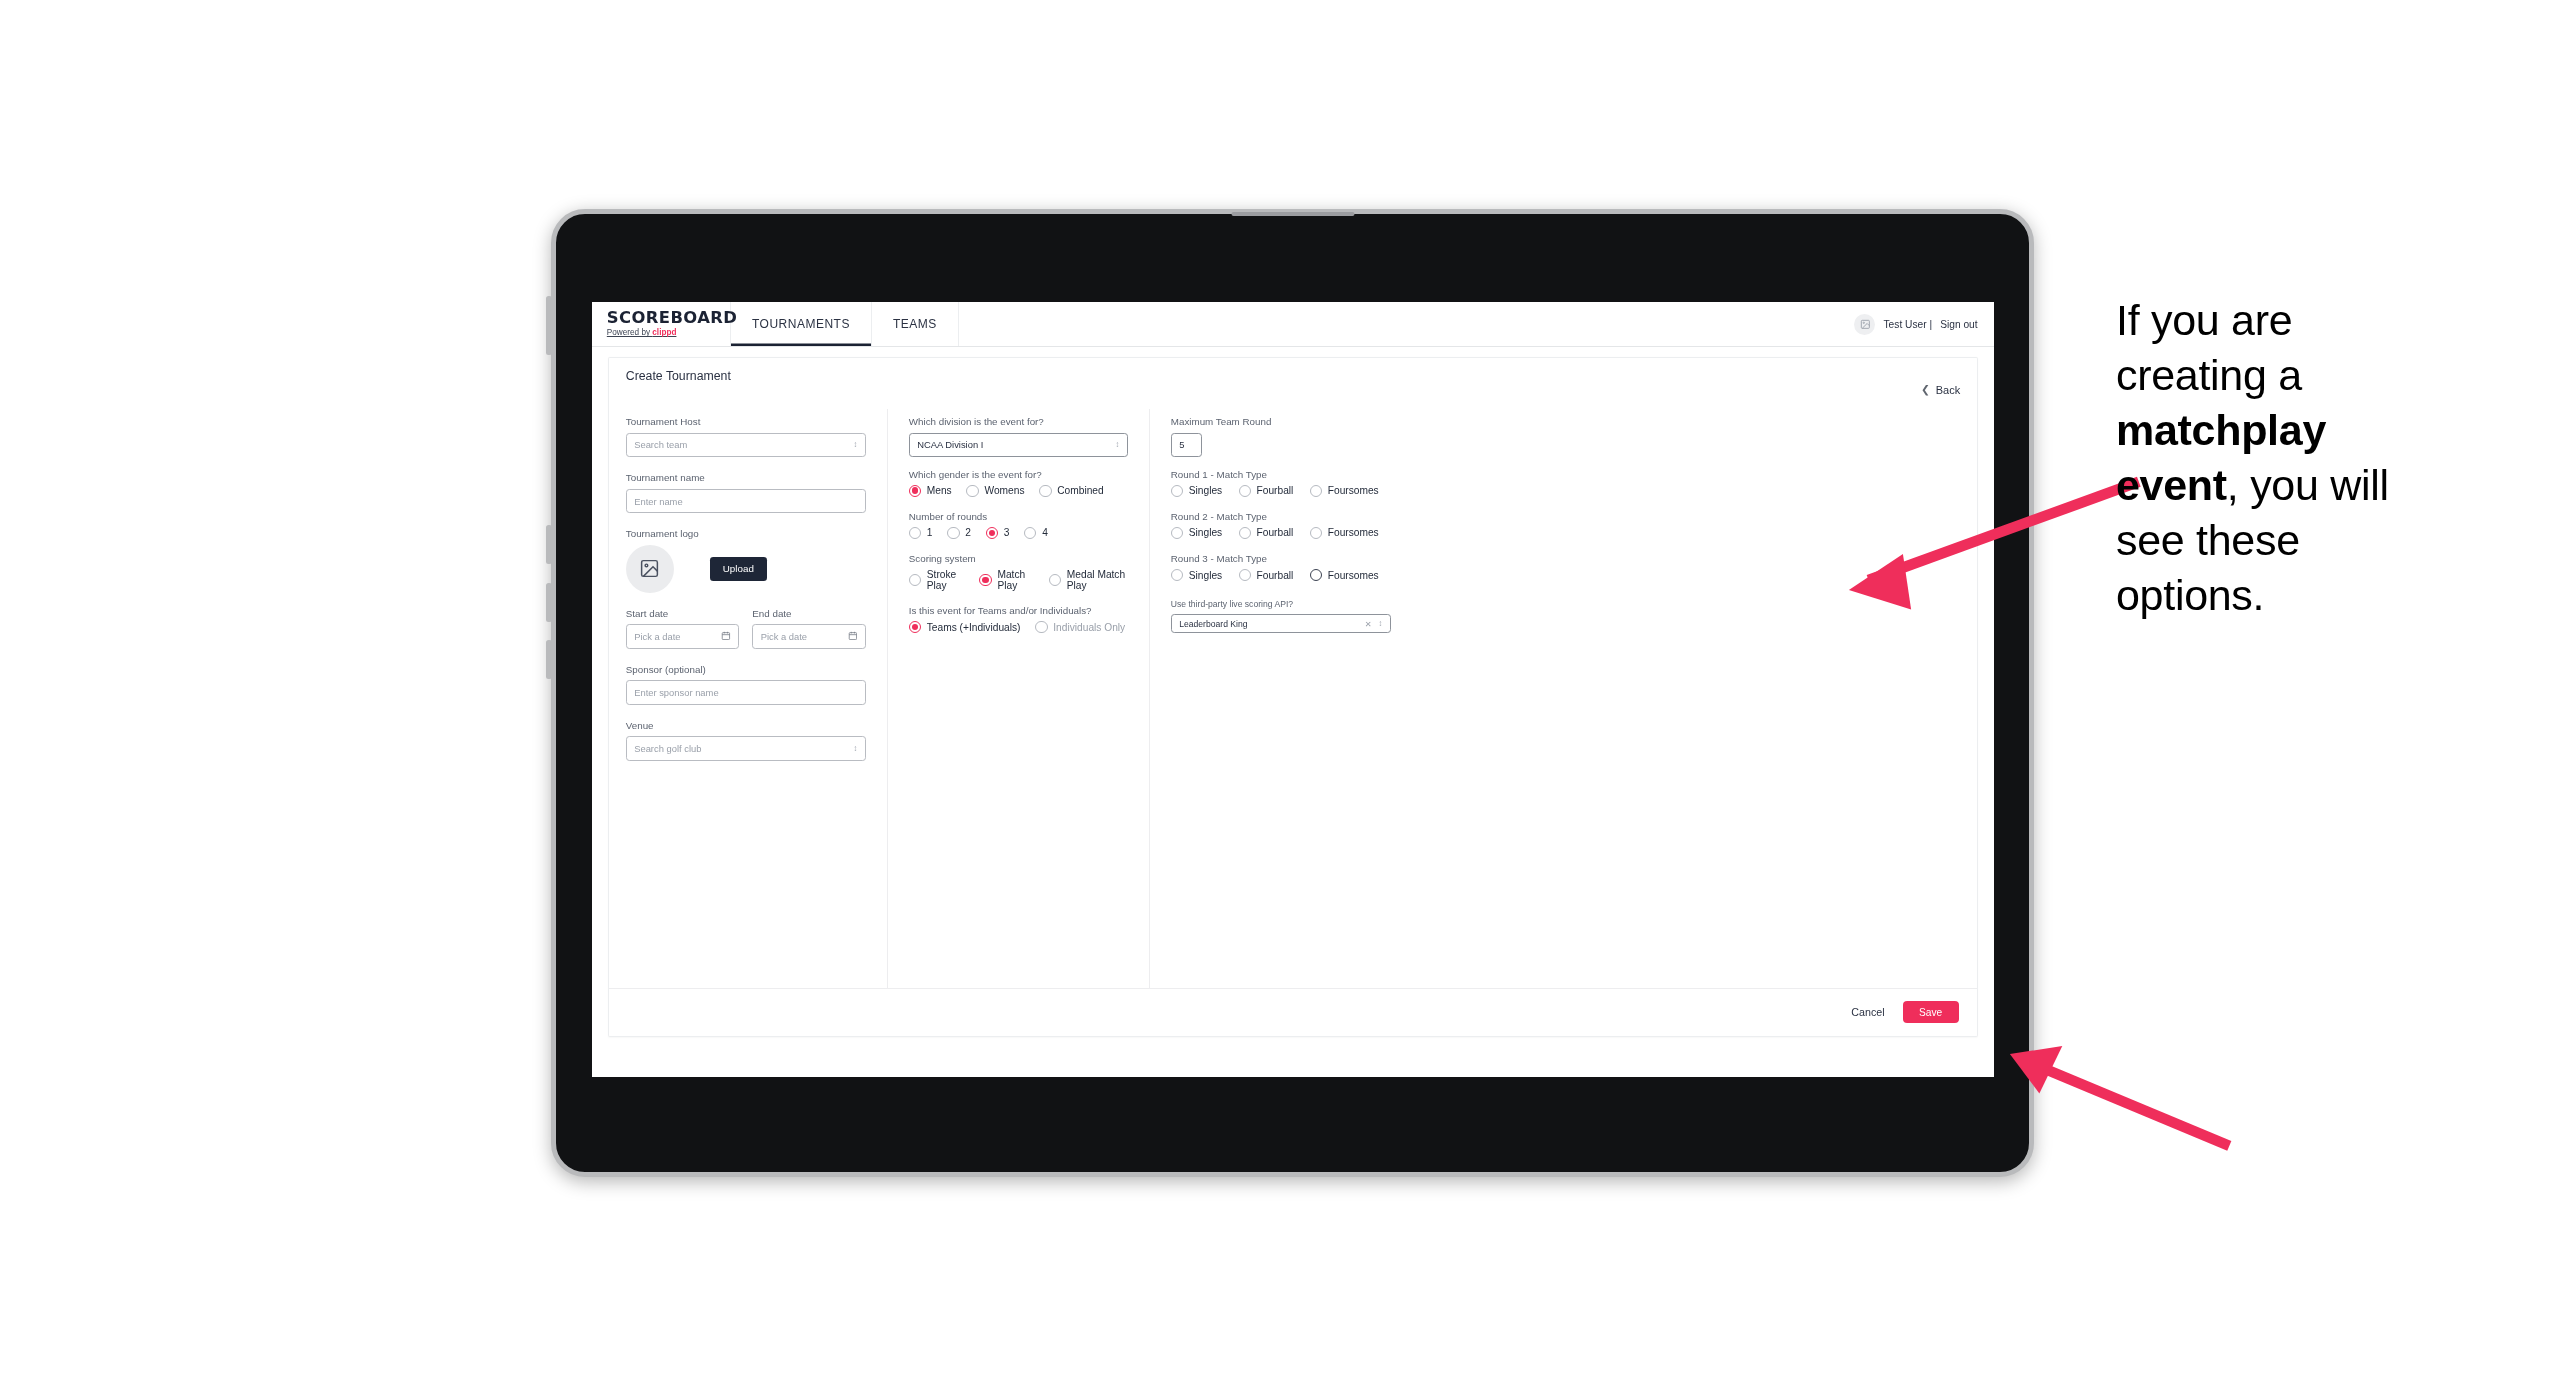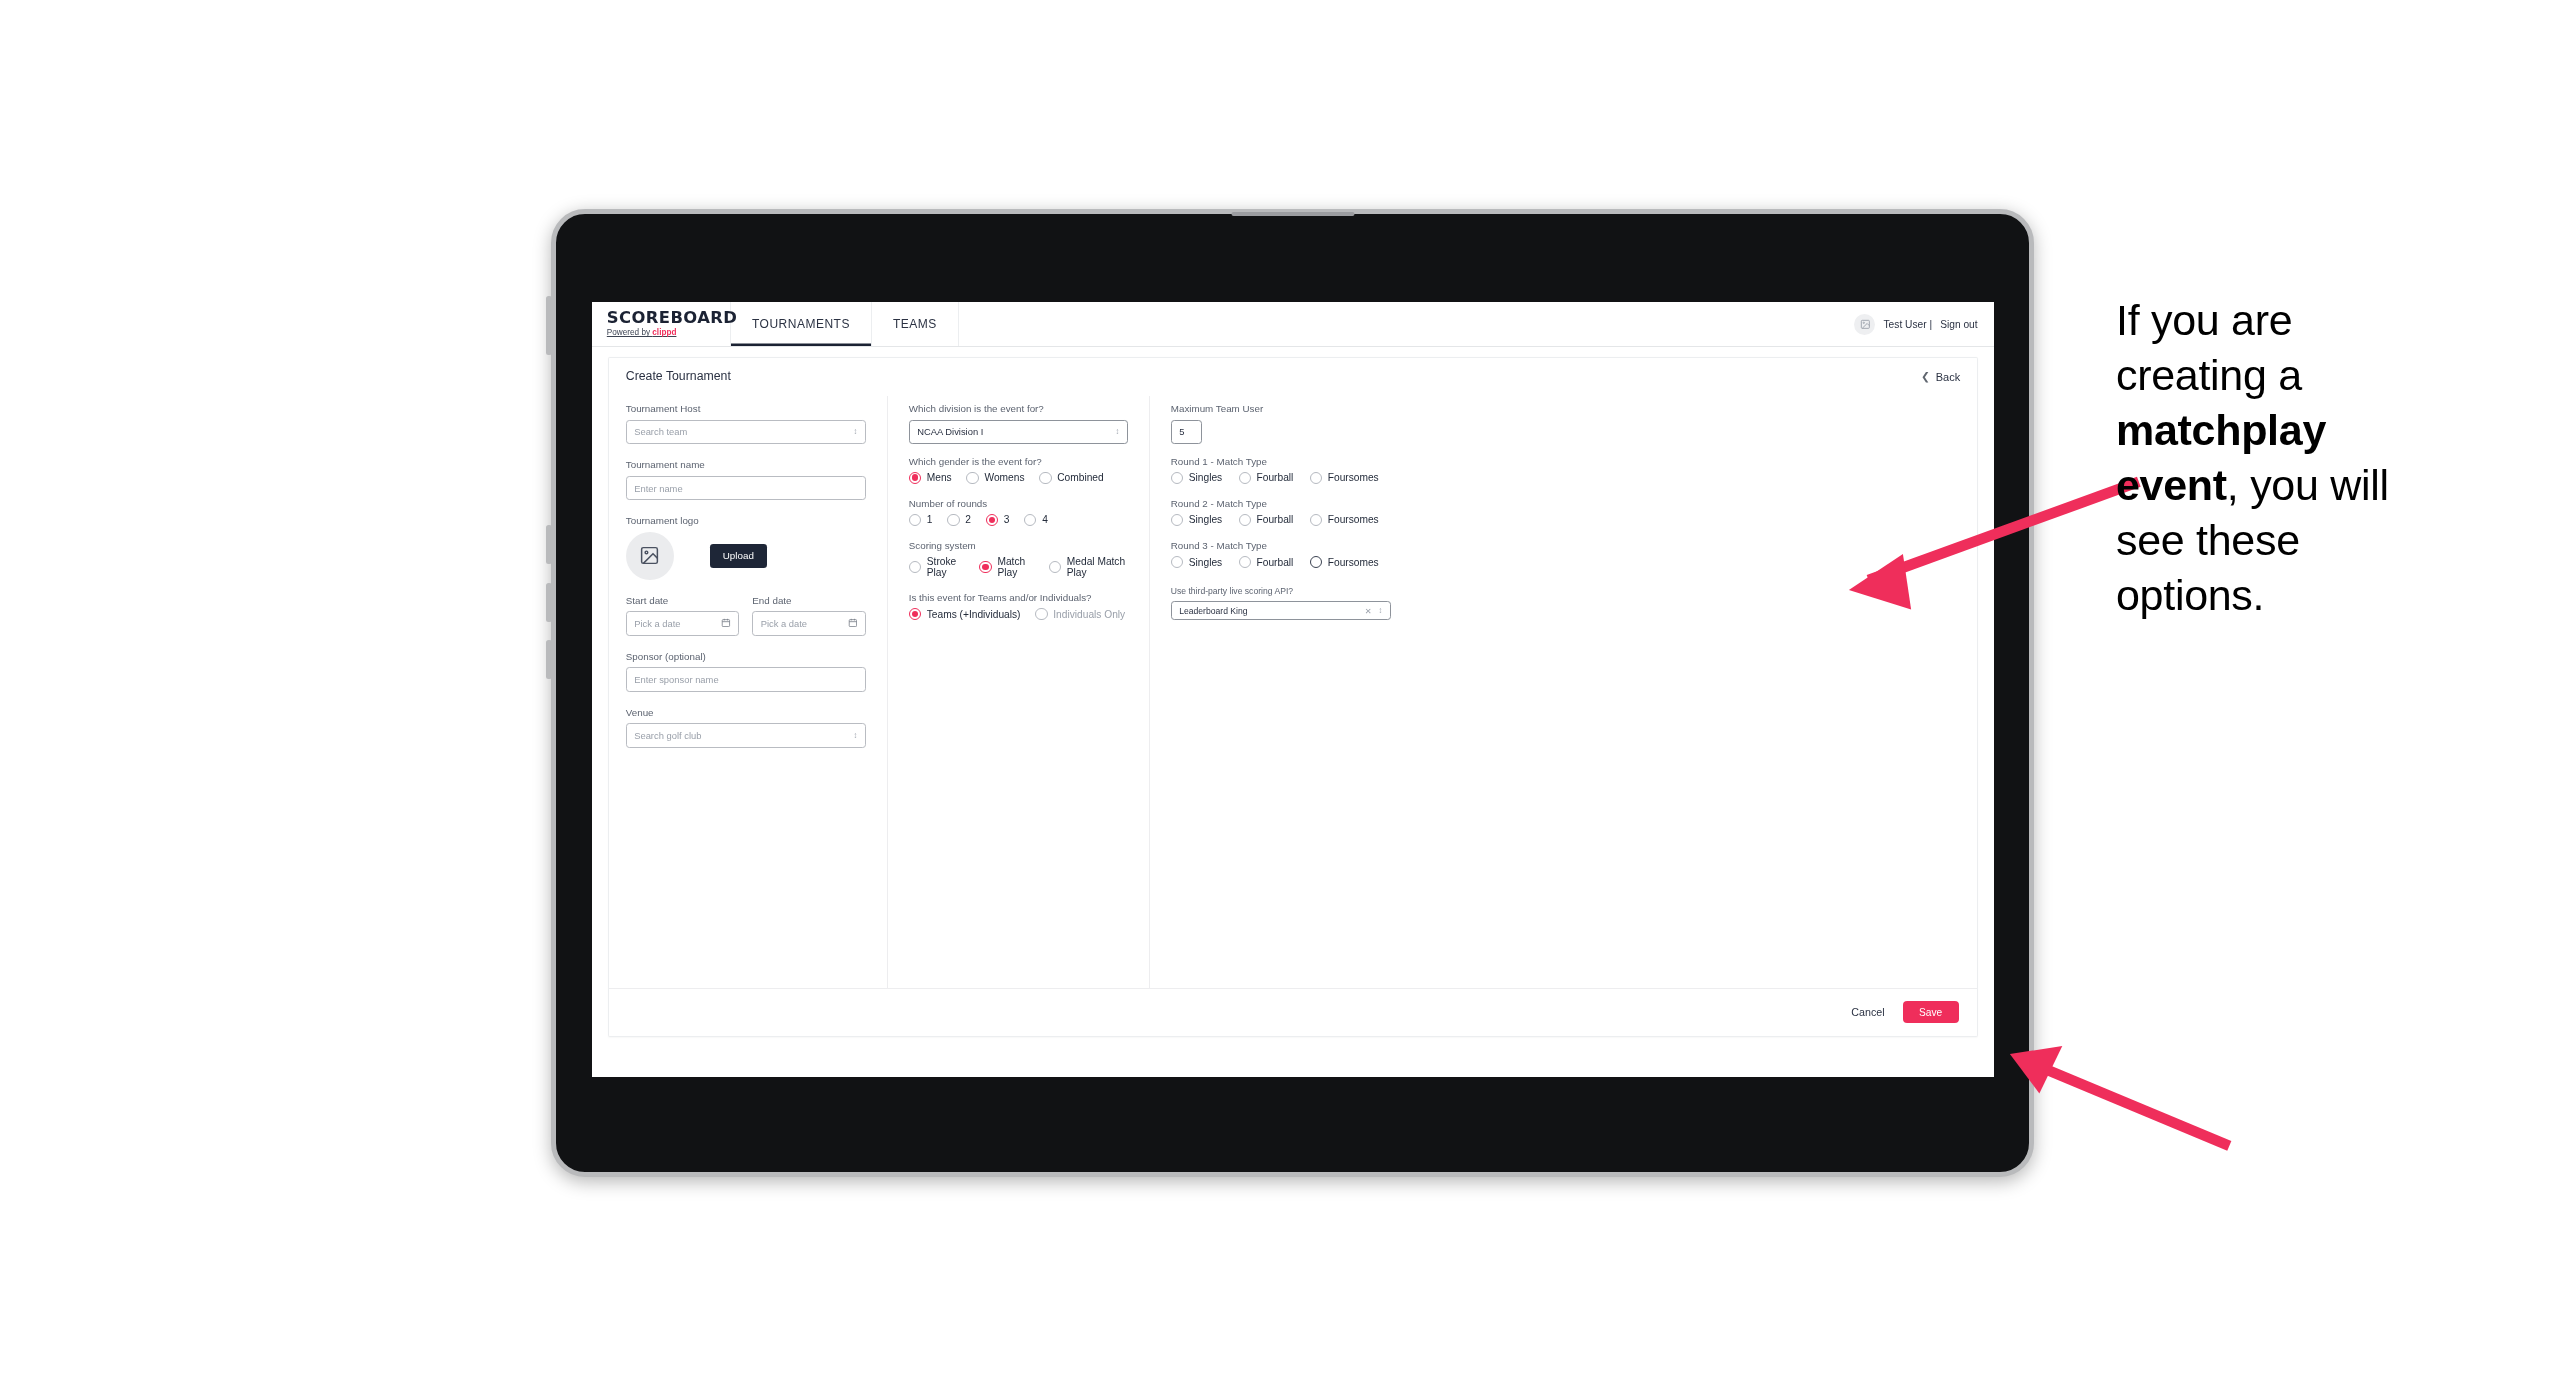--- a/index.html
+++ b/index.html
@@ -78,21 +78,21 @@
   .signout { font-size:10.2px; color:#2b3243; cursor:pointer; }
 
   
   .page { padding: 0 16.4px; }
   .card {
     margin-top: 9.8px; background:#fff; border:0.8px solid #eceef0; border-radius:1.6px;
     height: 680px; display:flex; flex-direction:column;
     box-shadow: 0 0.8px 1.6px rgba(0,0,0,.03);
   }
   .card-head {
-    display:flex; align-items:flex-end; padding: 11.5px 16.4px 8.2px 16.4px;
+    display:flex; align-items:flex-start; padding: 11.5px 16.4px 8.2px 16.4px; flex-direction: column;
   }
   .card-title { font-size:12.3px; color:#2b3243; }
   .back {
     margin-left:auto; display:flex; align-items:center; gap:5.7px;
     font-size:11px; color:#2b3243; cursor:pointer;
   }
   .back .chev { font-size:10.7px; color:#60666f; }
 
   .columns {
     display:flex; flex:1; padding: 4.9px 16.4px 0 16.4px; gap:0;
@@ -380,21 +380,21 @@
                   <span class="rlabel muted">Individuals Only</span>
                 </div>
               </div>
             </div>
 
           </div>
 
           <div class="col col3">
 
             <div class="field sm">
-              <span class="flabel">Maximum Team User</span>
+              <span class="flabel">Maximum Team Round</span>
               <div class="input filled num-input">
                 <span>5</span>
               </div>
             </div>
 
             <div class="group">
               <span class="flabel tight">Round 1 - Match Type</span>
               <div class="radio-row wide">
                 <div class="radio-item">
                   <span class="rd"></span>

